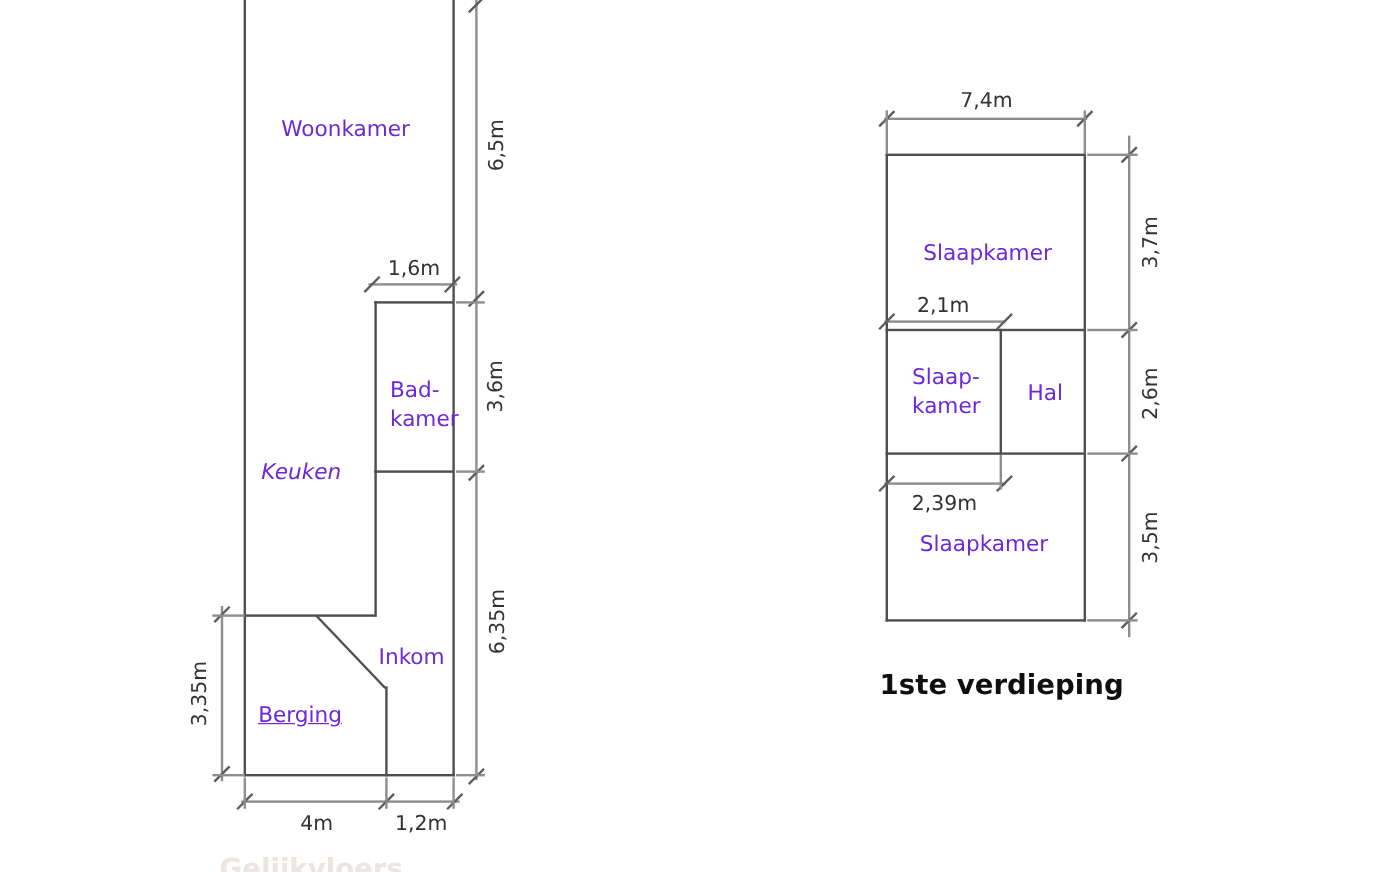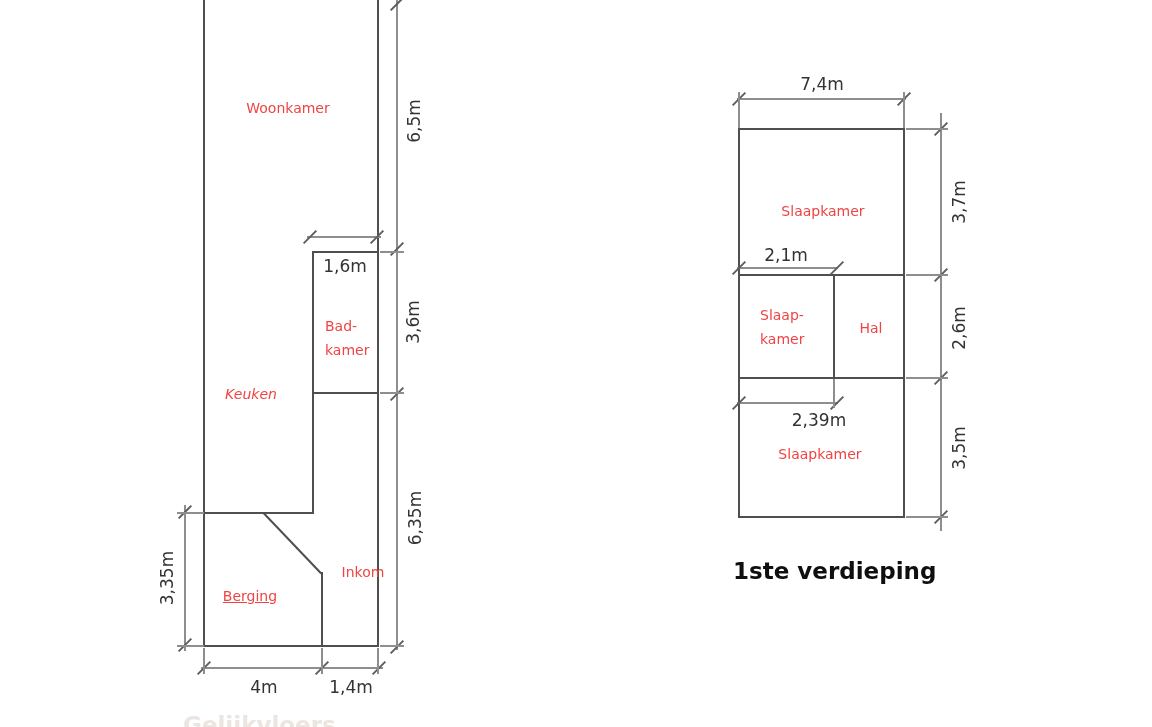--- a/index.html
+++ b/index.html
@@ -5,21 +5,21 @@
   html,body { margin:0; padding:0; background:#ffffff; }
   #stage {
     position:relative; width:1152px; height:727px;
     overflow:hidden; background:#ffffff;
     font-family:"DejaVu Sans","Liberation Sans",sans-serif;
   }
   .wall  { position:absolute; background:#4f4f4f; }
   .dim   { position:absolute; background:#8e8e8e; }
   .ext   { position:absolute; background:#8e8e8e; }
   .tick  { position:absolute; width:18px; height:2px; background:#5d5d5d; transform:rotate(-45deg); }
-  .room-label { position:absolute; color:#ef4444; font-size:14px; white-space:nowrap; }
+  .room-label { position:absolute; color:#6d28d9; font-size:18px; white-space:nowrap; }
   .clabel { transform:translate(-50%,-50%); }
   .dim-label { position:absolute; color:#333333; font-size:17px; white-space:nowrap; transform:translate(-50%,-50%); }
   .vdim-label { position:absolute; color:#333333; font-size:17px; white-space:nowrap; transform:translate(-50%,-50%) rotate(-90deg); }
   .plan-title { position:absolute; color:#0f0f0f; font-size:23px; font-weight:bold; white-space:nowrap; }
   .cutoff-title { position:absolute; color:#ece5e0; font-size:23px; font-weight:bold; white-space:nowrap; }
   .twoline { line-height:24px; }
 </style>
 </head>
 <body>
 
@@ -66,30 +66,30 @@
     <div class="ext" style="left:203px; top:648px; width:2px; height:26px;"></div>
     <div class="ext" style="left:321px; top:648px; width:2px; height:26px;"></div>
     <div class="ext" style="left:377px; top:648px; width:2px; height:26px;"></div>
 
     <div class="room-label clabel" style="left:288px; top:108px;">Woonkamer</div>
     <div class="room-label twoline" style="left:325px; top:314px;">
       <span>Bad-</span><br>
       <span>kamer</span>
     </div>
     <div class="room-label clabel" style="left:251px; top:394px;font-style:italic;">Keuken</div>
-    <div class="room-label clabel" style="left:343px; top:572px;margin-left:20px;">Inkom</div>
+    <div class="room-label clabel" style="left:343px; top:548px;">Inkom</div>
     <div class="room-label clabel" style="left:250px; top:596px;text-decoration:underline;">Berging</div>
 
     <div class="vdim-label" style="left:414px; top:121px;">6,5m</div>
-    <div class="dim-label" style="left:345px; top:224px;margin-top:42px;">1,6m</div>
+    <div class="dim-label" style="left:345px; top:224px;">1,6m</div>
     <div class="vdim-label" style="left:413px; top:322px;">3,6m</div>
     <div class="vdim-label" style="left:415px; top:518px;">6,35m</div>
     <div class="vdim-label" style="left:167px; top:578px;">3,35m</div>
     <div class="dim-label" style="left:264px; top:687px;">4m</div>
-    <div class="dim-label" style="left:351px; top:687px;">1,4m</div>
+    <div class="dim-label" style="left:351px; top:687px;">1,2m</div>
 
     <div class="cutoff-title" style="left:183px; top:712px;">Gelijkvloers</div>
   </div>
 
   <div>
 
     <div class="wall" style="left:738px; top:128px; width:167px; height:2px;"></div>
     <div class="wall" style="left:738px; top:516px; width:167px; height:2px;"></div>
     <div class="wall" style="left:738px; top:128px; width:2px; height:390px;"></div>
     <div class="wall" style="left:903px; top:128px; width:2px; height:390px;"></div>
@@ -128,19 +128,19 @@
       <span>Slaap-</span><br>
       <span>kamer</span>
     </div>
     <div class="room-label clabel" style="left:871px; top:328px;">Hal</div>
     <div class="room-label clabel" style="left:820px; top:454px;">Slaapkamer</div>
 
     <div class="dim-label" style="left:822px; top:84px;">7,4m</div>
     <div class="vdim-label" style="left:959px; top:202px;">3,7m</div>
     <div class="dim-label" style="left:786px; top:255px;">2,1m</div>
     <div class="vdim-label" style="left:959px; top:328px;">2,6m</div>
-    <div class="dim-label" style="left:787px; top:420px;margin-left:32px;">2,39m</div>
+    <div class="dim-label" style="left:787px; top:420px;">2,39m</div>
     <div class="vdim-label" style="left:959px; top:448px;">3,5m</div>
 
     <div class="plan-title" style="left:733px; top:558px;">1ste verdieping</div>
   </div>
 
 </div>
 
 </body></html>

